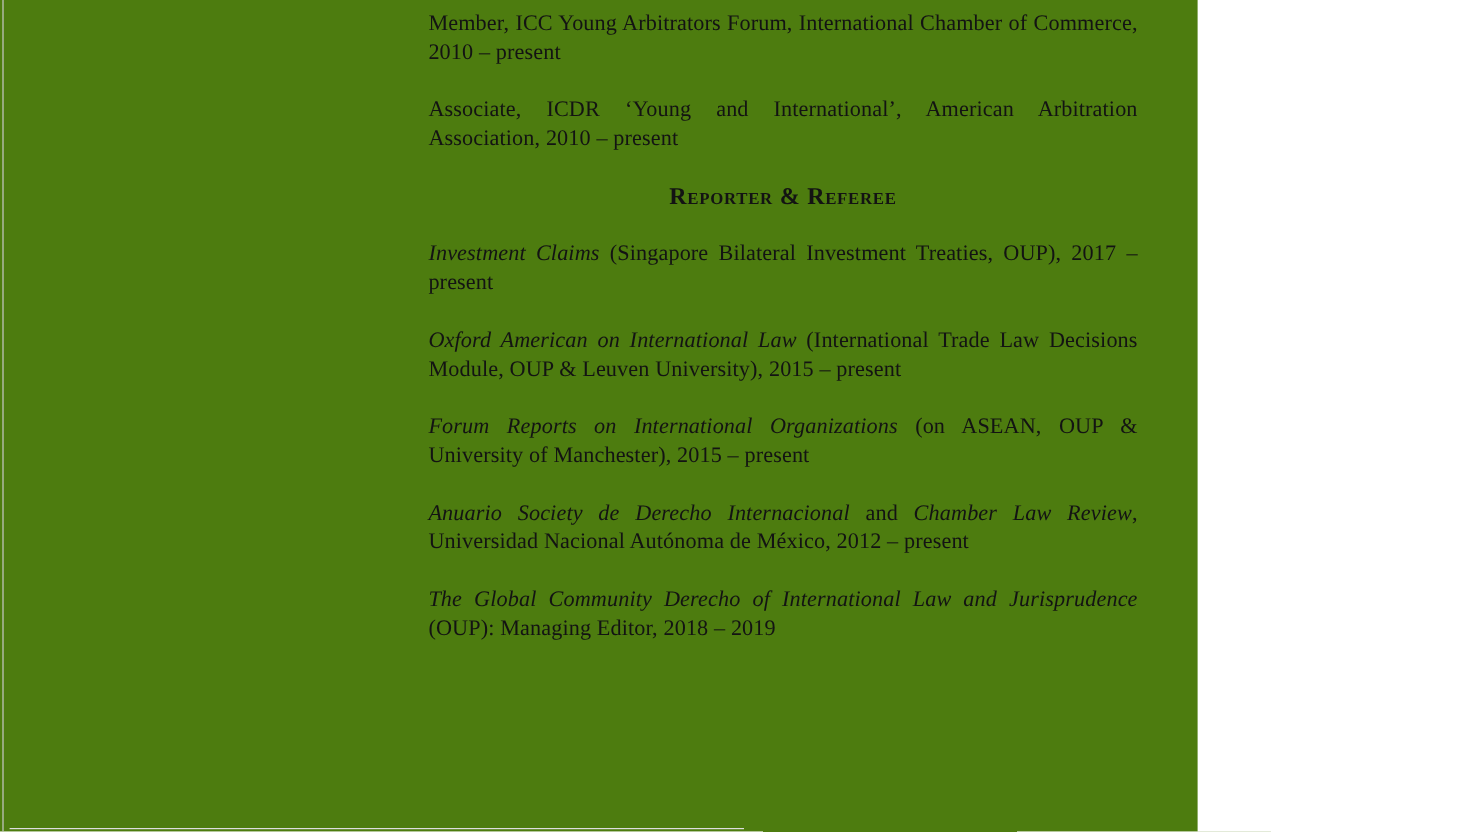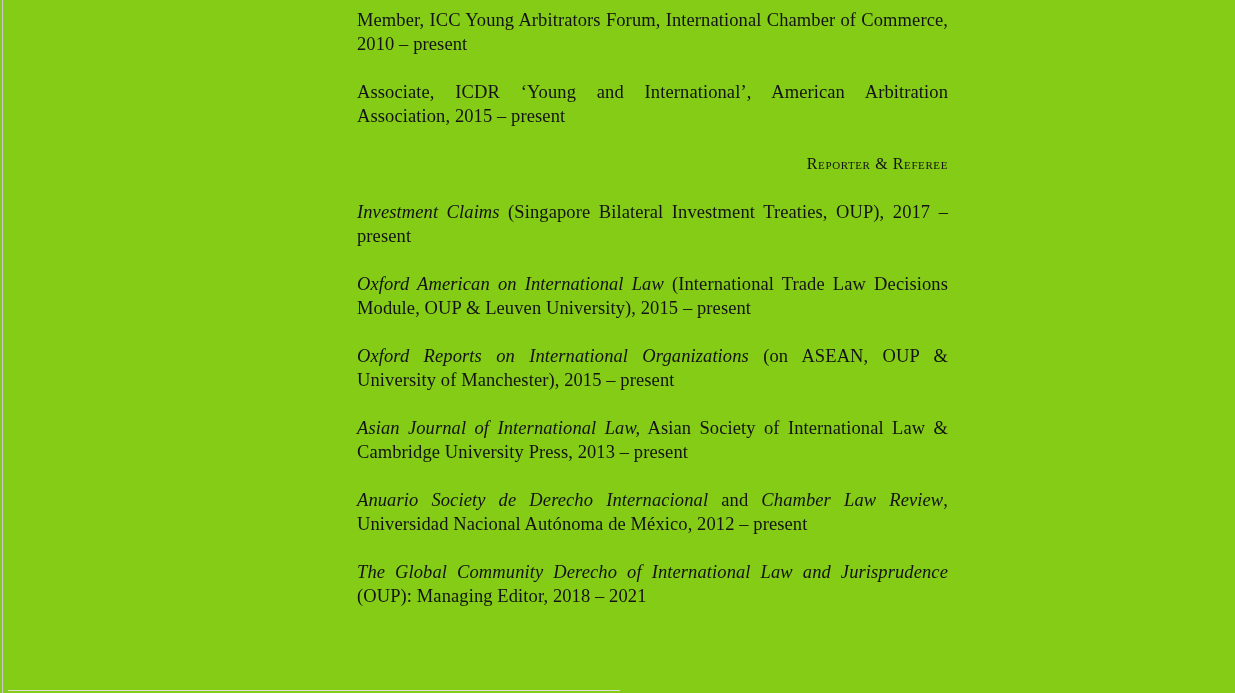--- a/index.html
+++ b/index.html
@@ -5,23 +5,23 @@
   html, body {
     margin: 0;
     padding: 0;
     width: 1235px;
     height: 693px;
     overflow: hidden;
     background: #ffffff;
   }
   .viewport {
     position: relative;
-    width: 1235px;
+    width: 998px;
     height: 693px;
-    background: #84cc16;
+    background: #4d7c0f;
     font-family: "Liberation Serif", "DejaVu Serif", serif;
     color: #131313;
   }
   .page-left-edge {
     position: absolute;
     left: 2px;
     top: 0;
     width: 1px;
     height: 693px;
     background: #c9c9c9;
@@ -45,38 +45,37 @@
     font-size: 18.5px;
     line-height: 24px;
     text-align: justify;
     text-justify: inter-word;
     letter-spacing: 0.1px;
   }
   .para:last-child { margin-bottom: 0; }
   .para .it { font-style: italic; }
   .section-heading {
     margin: 0 0 24px 0;
-    font-size: 16px;
+    font-size: 20px;
     line-height: 24px;
-    font-weight: normal;
+    font-weight: bold;
     font-variant: small-caps;
     letter-spacing: 0.6px;
-    text-align: right;
+    text-align: center;
   }
 </style>
 </head>
 <body>
 
 <div class="viewport">
   <div class="page-left-edge"></div>
   <div class="page-bottom-edge"></div>
   <div class="text-column" id="text-column">
       <div class="para"><span>Member, ICC Young Arbitrators Forum, International Chamber of Commerce, 2010 – present</span></div>
-      <div class="para"><span>Associate, ICDR ‘Young and International’, American Arbitration Association, 2015 – present</span></div>
+      <div class="para"><span>Associate, ICDR ‘Young and International’, American Arbitration Association, 2010 – present</span></div>
       <div class="section-heading">Reporter &amp; Referee</div>
       <div class="para"><span class="it">Investment Claims</span><span> (Singapore Bilateral Investment Treaties, OUP), 2017 – present</span></div>
       <div class="para"><span class="it">Oxford American on International Law</span><span> (International Trade Law Decisions Module, OUP &amp; Leuven University), 2015 – present</span></div>
-      <div class="para"><span class="it">Oxford Reports on International Organizations</span><span> (on ASEAN, OUP &amp; University of Manchester), 2015 – present</span></div>
-      <div class="para"><span class="it">Asian Journal of International Law,</span><span> Asian Society of International Law &amp; Cambridge University Press, 2013 – present</span></div>
+      <div class="para"><span class="it">Forum Reports on International Organizations</span><span> (on ASEAN, OUP &amp; University of Manchester), 2015 – present</span></div>
       <div class="para"><span class="it">Anuario Society de Derecho Internacional</span><span> and </span><span class="it">Chamber Law Review</span><span>, Universidad Nacional Autónoma de México, 2012 – present</span></div>
-      <div class="para"><span class="it">The Global Community Derecho of International Law and Jurisprudence</span><span> (OUP): Managing Editor, 2018 – 2021</span></div>
+      <div class="para"><span class="it">The Global Community Derecho of International Law and Jurisprudence</span><span> (OUP): Managing Editor, 2018 – 2019</span></div>
     </div>
 </div>
 
 </body></html>

